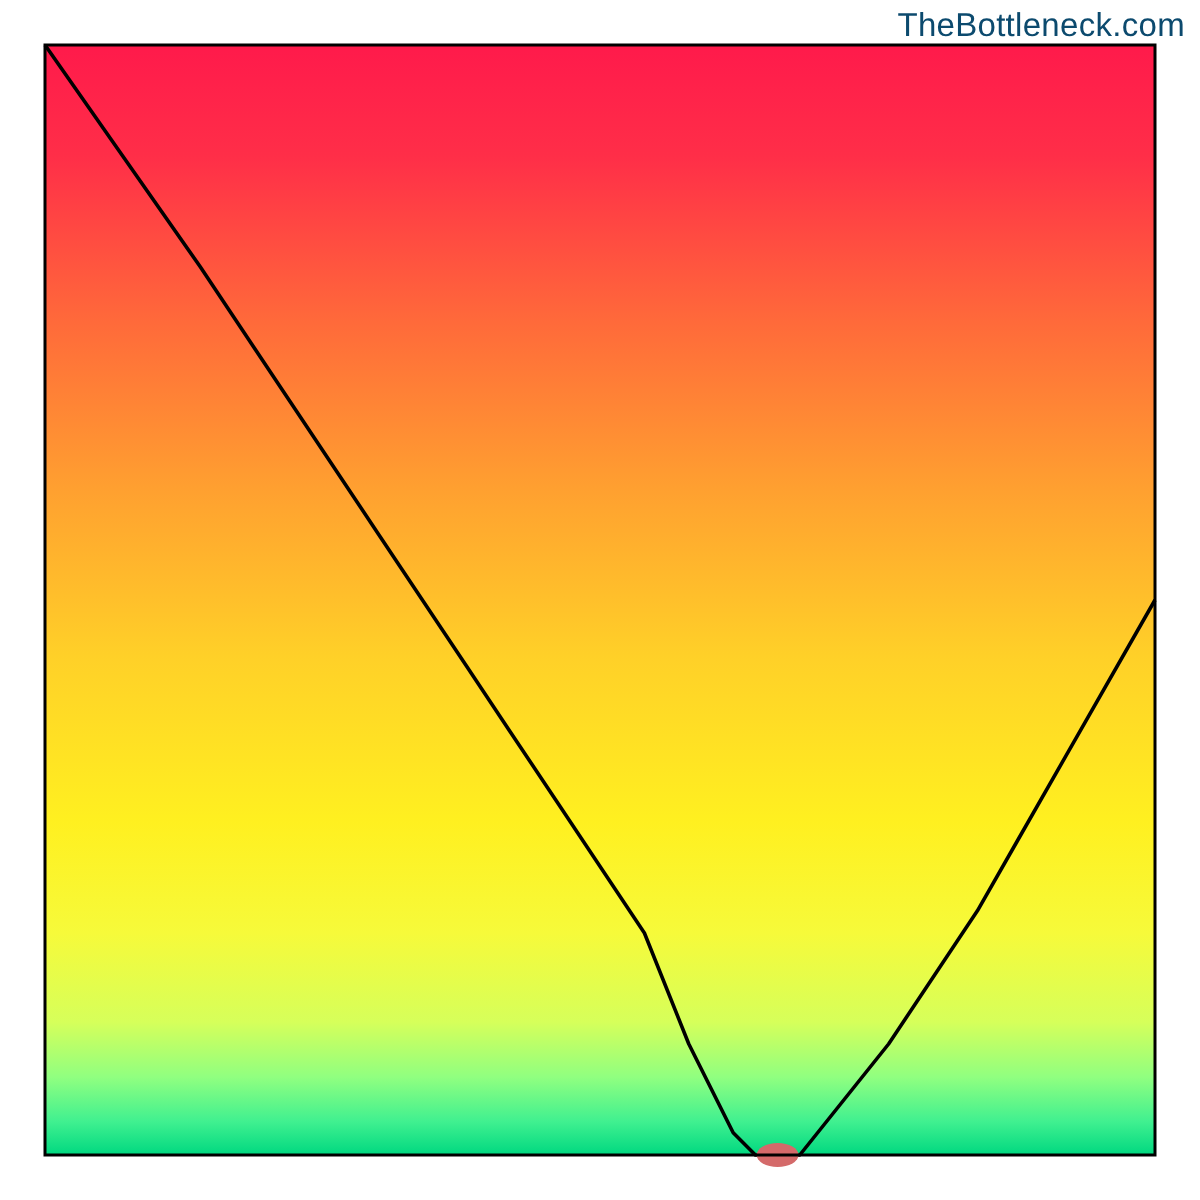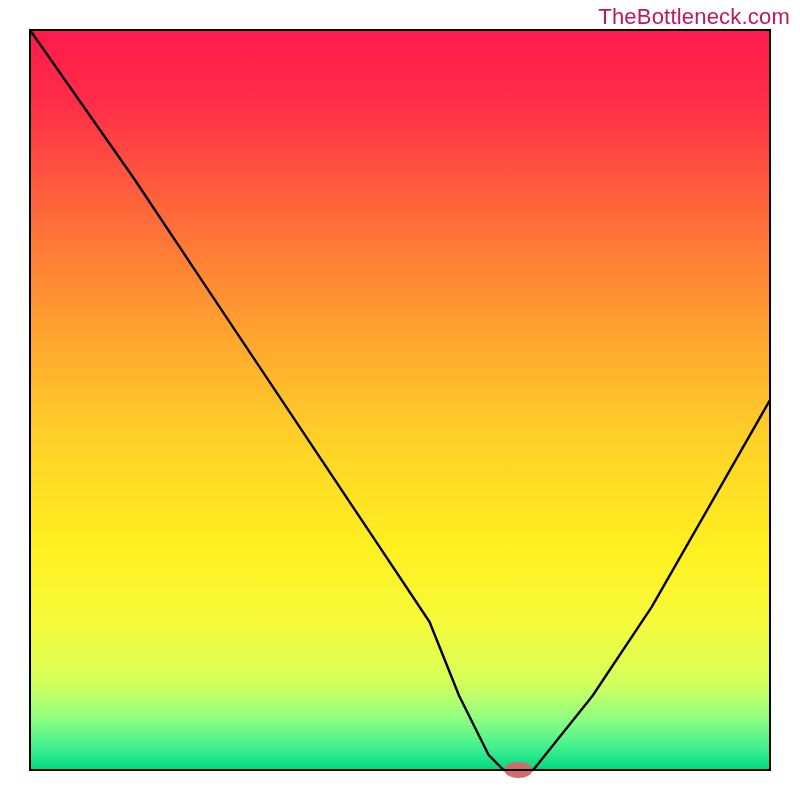--- a/index.html
+++ b/index.html
@@ -14,21 +14,21 @@
     position: relative;
     width: 800px;
     height: 800px;
   }
   .watermark {
     position: absolute;
     top: 4px;
     right: 10px;
     font-size: 22px;
     font-weight: 500;
-    color: #be185d;
+    color: #0c4a6e;
     letter-spacing: 0.2px;
   }
   svg {
     display: block;
   }
 </style>
 </head>
 <body>
 <div class="container">
   <div class="watermark">TheBottleneck.com</div>

